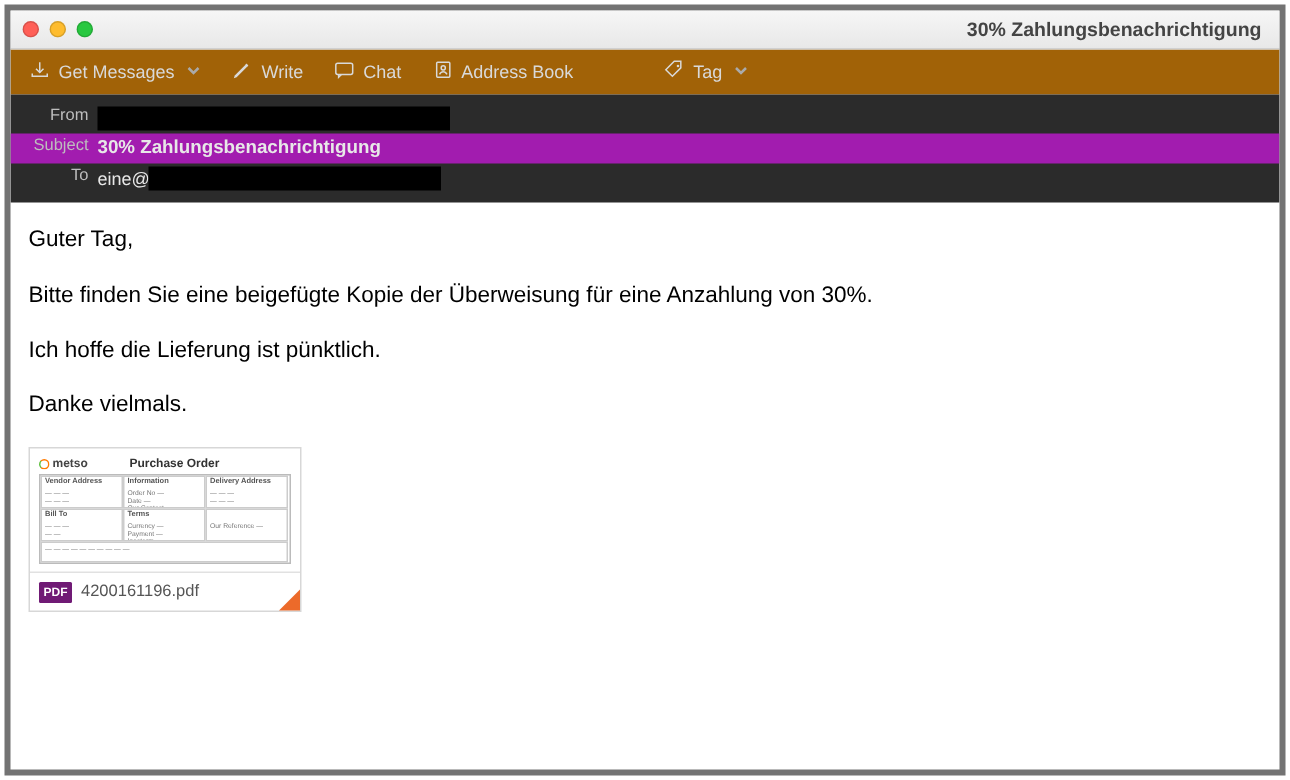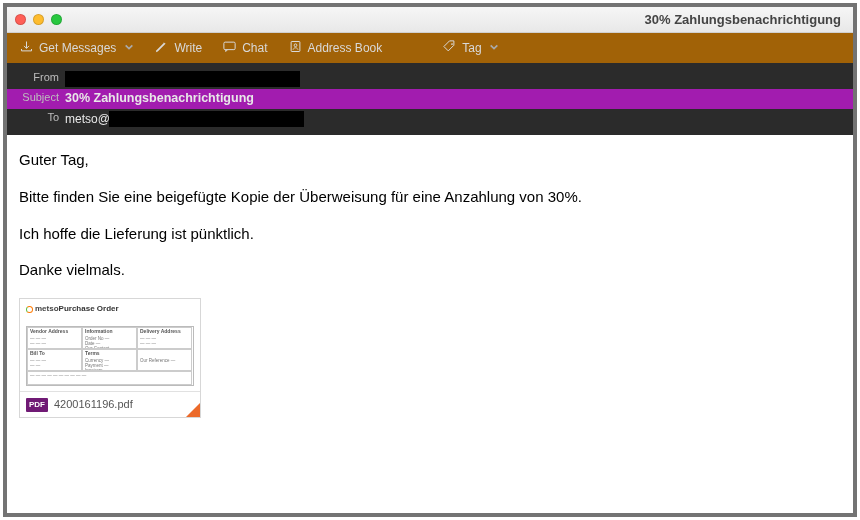--- a/index.html
+++ b/index.html
@@ -109,22 +109,22 @@
     font-size: 7px;
     color: #666;
     cursor: pointer;
   }
   .attach-preview {
     padding: 5px 6px 5px 6px;
   }
   .att-head {
     display: flex;
     align-items: center;
-    justify-content: flex-start;
-    margin-bottom: 12px;
+    justify-content: space-between;
+    margin-bottom: 2px;
   }
   .att-brand { display:flex; align-items:center; gap:2px; font-weight:700; font-size:8px; color:#444;}
   .att-brand .logo { width:7px; height:7px; border-radius:50%; border:1.5px solid #ff7a00; border-left-color:#5fbf3f; }
   .att-title { font-weight:700; font-size:8px; color:#333; }
   .att-grid {
     border: 0.5px solid #bbb;
     display: grid;
     grid-template-columns: 55px 55px 55px;
     grid-template-rows: 22px 22px 14px;
   }
@@ -247,21 +247,21 @@
       <div class="hlabel">From</div>
       <span class="redact from"></span>
     </div>
     <div class="hrow subject-row">
       <div class="hlabel">Subject</div>
       <span class="hval bold">30% Zahlungsbenachrichtigung</span>
     </div>
     <div class="hrow to">
       <div class="hlabel">To</div>
       <span class="hval">
-        <span class="to-val">metso@</span>
+        <span class="to-val">eine@</span>
           <span class="redact to"></span>
       </span>
     </div>
   </div>
 
   <div class="body">
     <p>Guter Tag,</p>
     <p>Bitte finden Sie eine beigefügte Kopie der Überweisung für eine Anzahlung von 30%.</p>
     <p>Ich hoffe die Lieferung ist pünktlich.</p>
     <p>Danke vielmals.</p>

